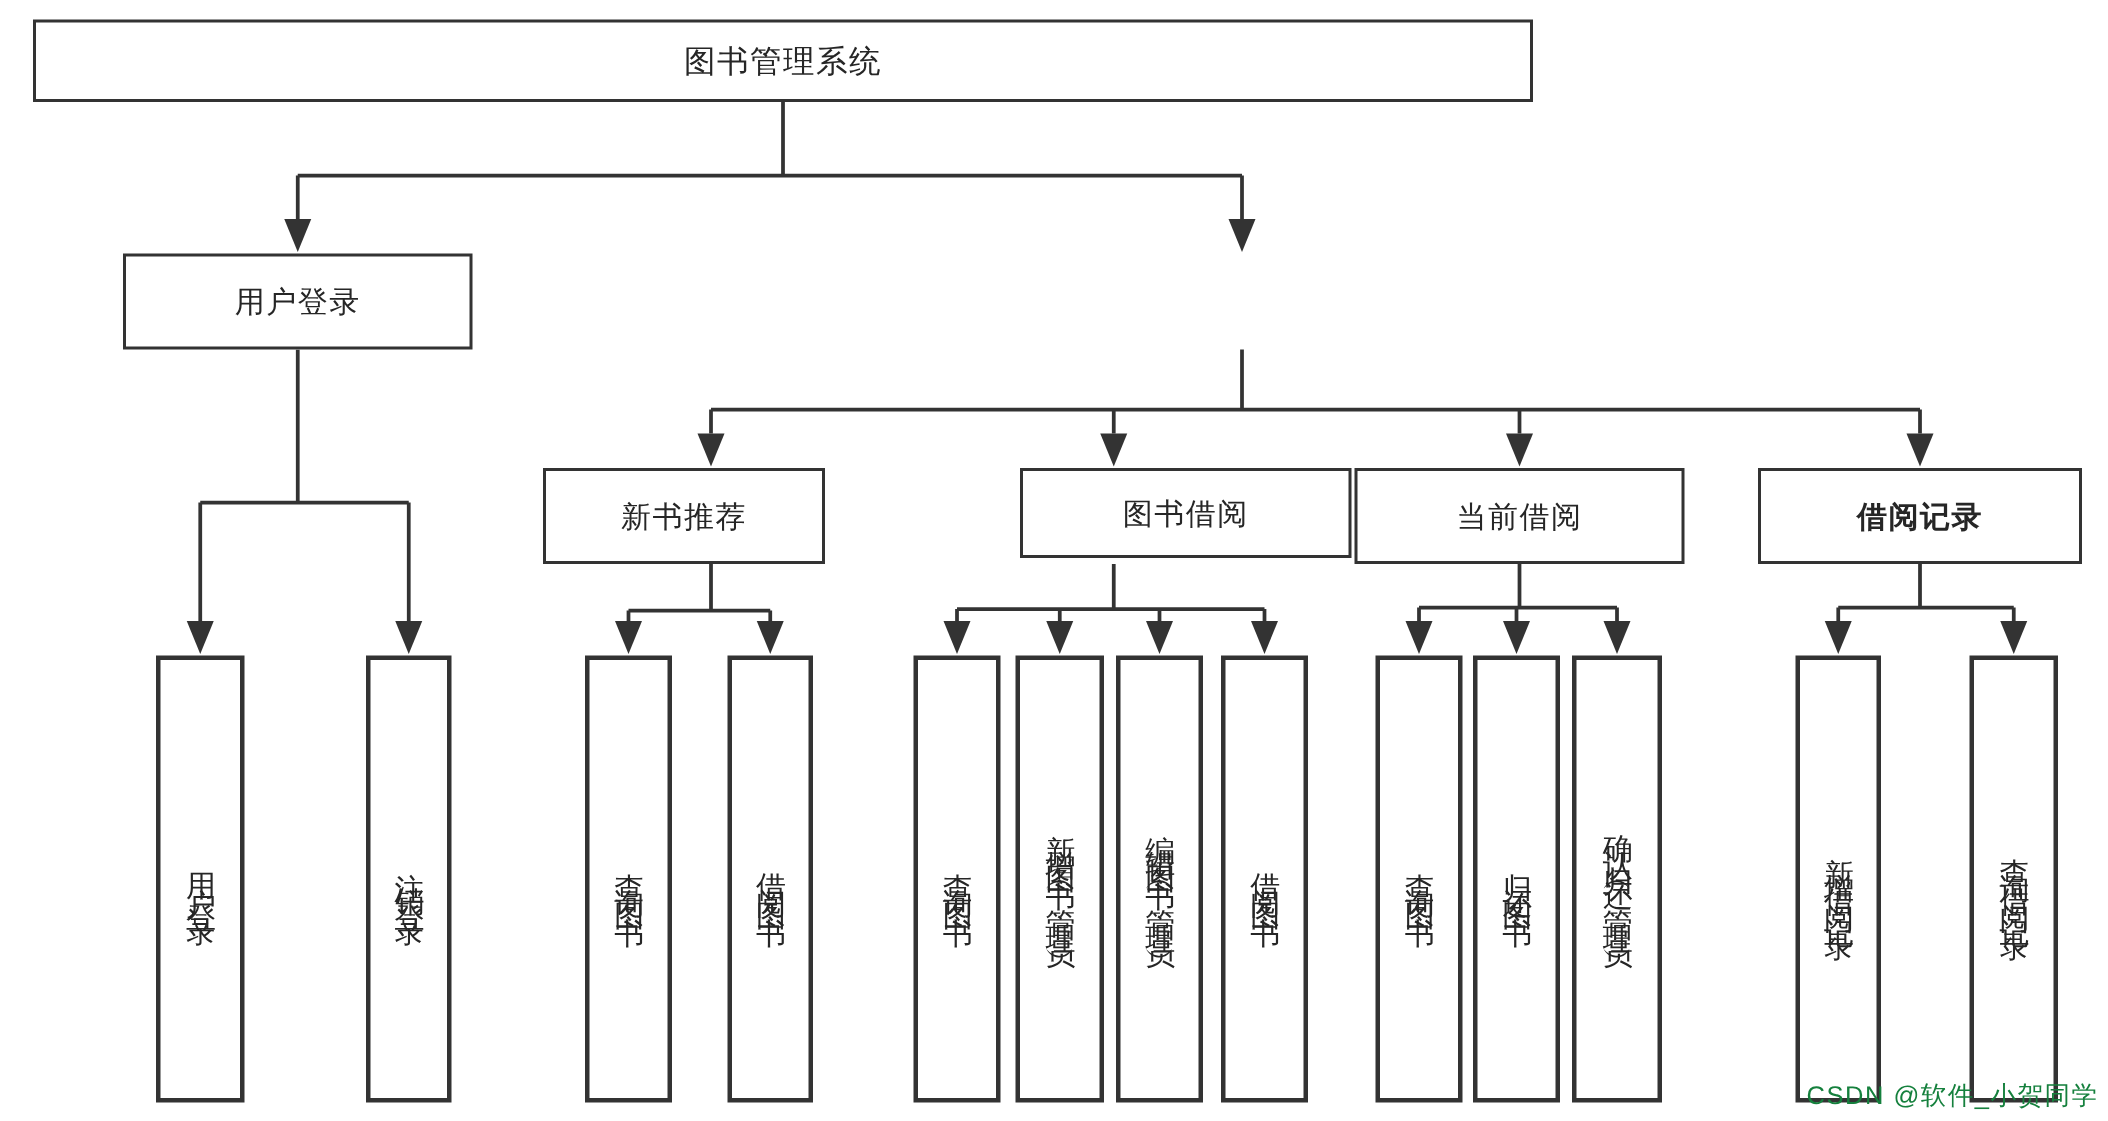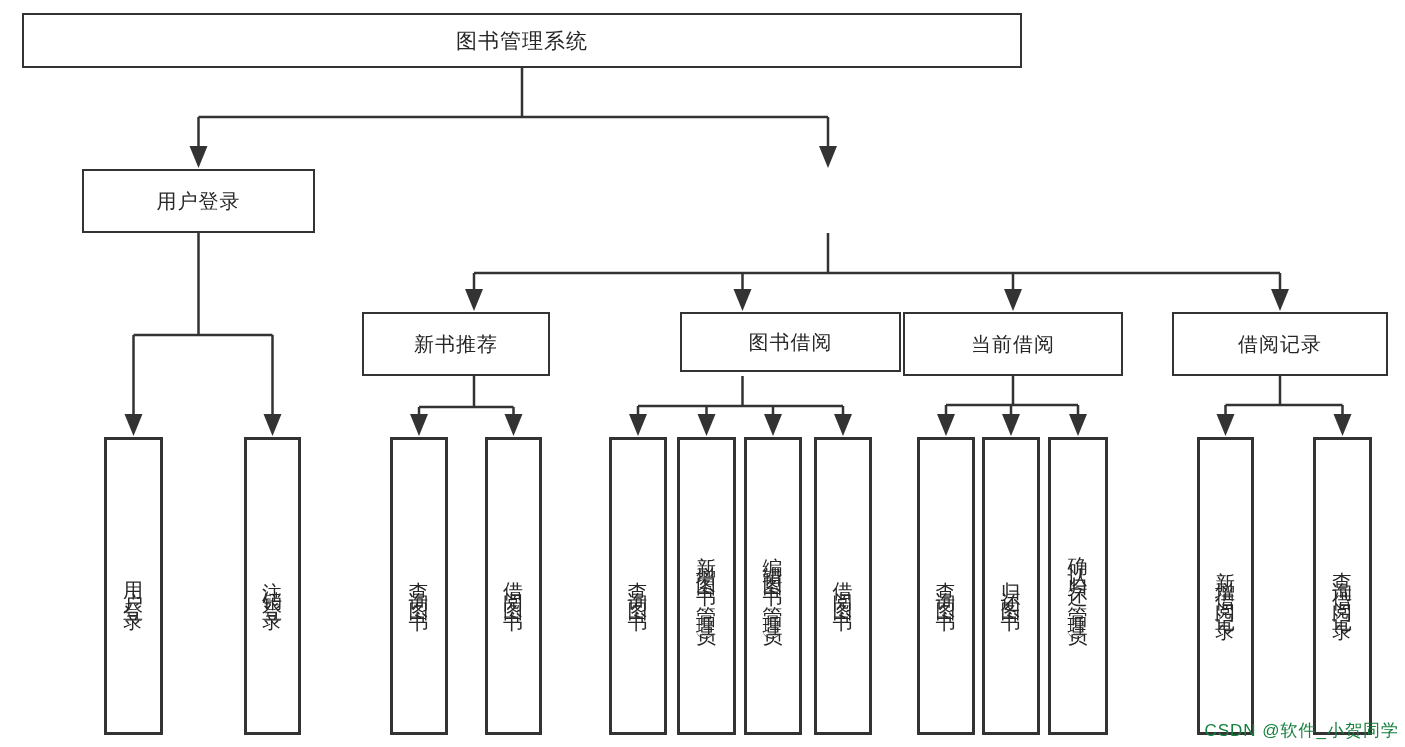--- a/index.html
+++ b/index.html
@@ -113,21 +113,21 @@
     </g>
   </svg>
 
   <div class="box root" style="left:22px; top:13px; width:1000px; height:55px;">图书管理系统</div>
 
   <div class="box" style="left:82px; top:169px; width:233px; height:64px;">用户登录</div>
 
   <div class="box" style="left:362px; top:312px; width:188px; height:64px;">新书推荐</div>
   <div class="box" style="left:668px; top:312px; width:221px; height:60px;margin-left:12px;">图书借阅</div>
   <div class="box" style="left:903px; top:312px; width:220px; height:64px;">当前借阅</div>
-  <div class="box" style="left:1172px; top:312px; width:216px; height:64px;">借阅记录</div>
+  <div class="box" style="left:1172px; top:312px; width:216px; height:64px;font-weight:bold;">借阅记录</div>
 
   <div class="box leaf" style="left:104px; top:437px; width:59px; height:298px;">用户登录</div>
   <div class="box leaf" style="left:244px; top:437px; width:57px; height:298px;">注销登录</div>
 
   <div class="box leaf" style="left:390px; top:437px; width:58px; height:298px;">查询图书</div>
   <div class="box leaf" style="left:485px; top:437px; width:57px; height:298px;">借阅图书</div>
 
   <div class="box leaf" style="left:609px; top:437px; width:58px; height:298px;">查询图书</div>
   <div class="box leaf" style="left:677px; top:437px; width:59px; height:298px;">新增图书（管理员）</div>
   <div class="box leaf" style="left:744px; top:437px; width:58px; height:298px;">编辑图书（管理员）</div>

